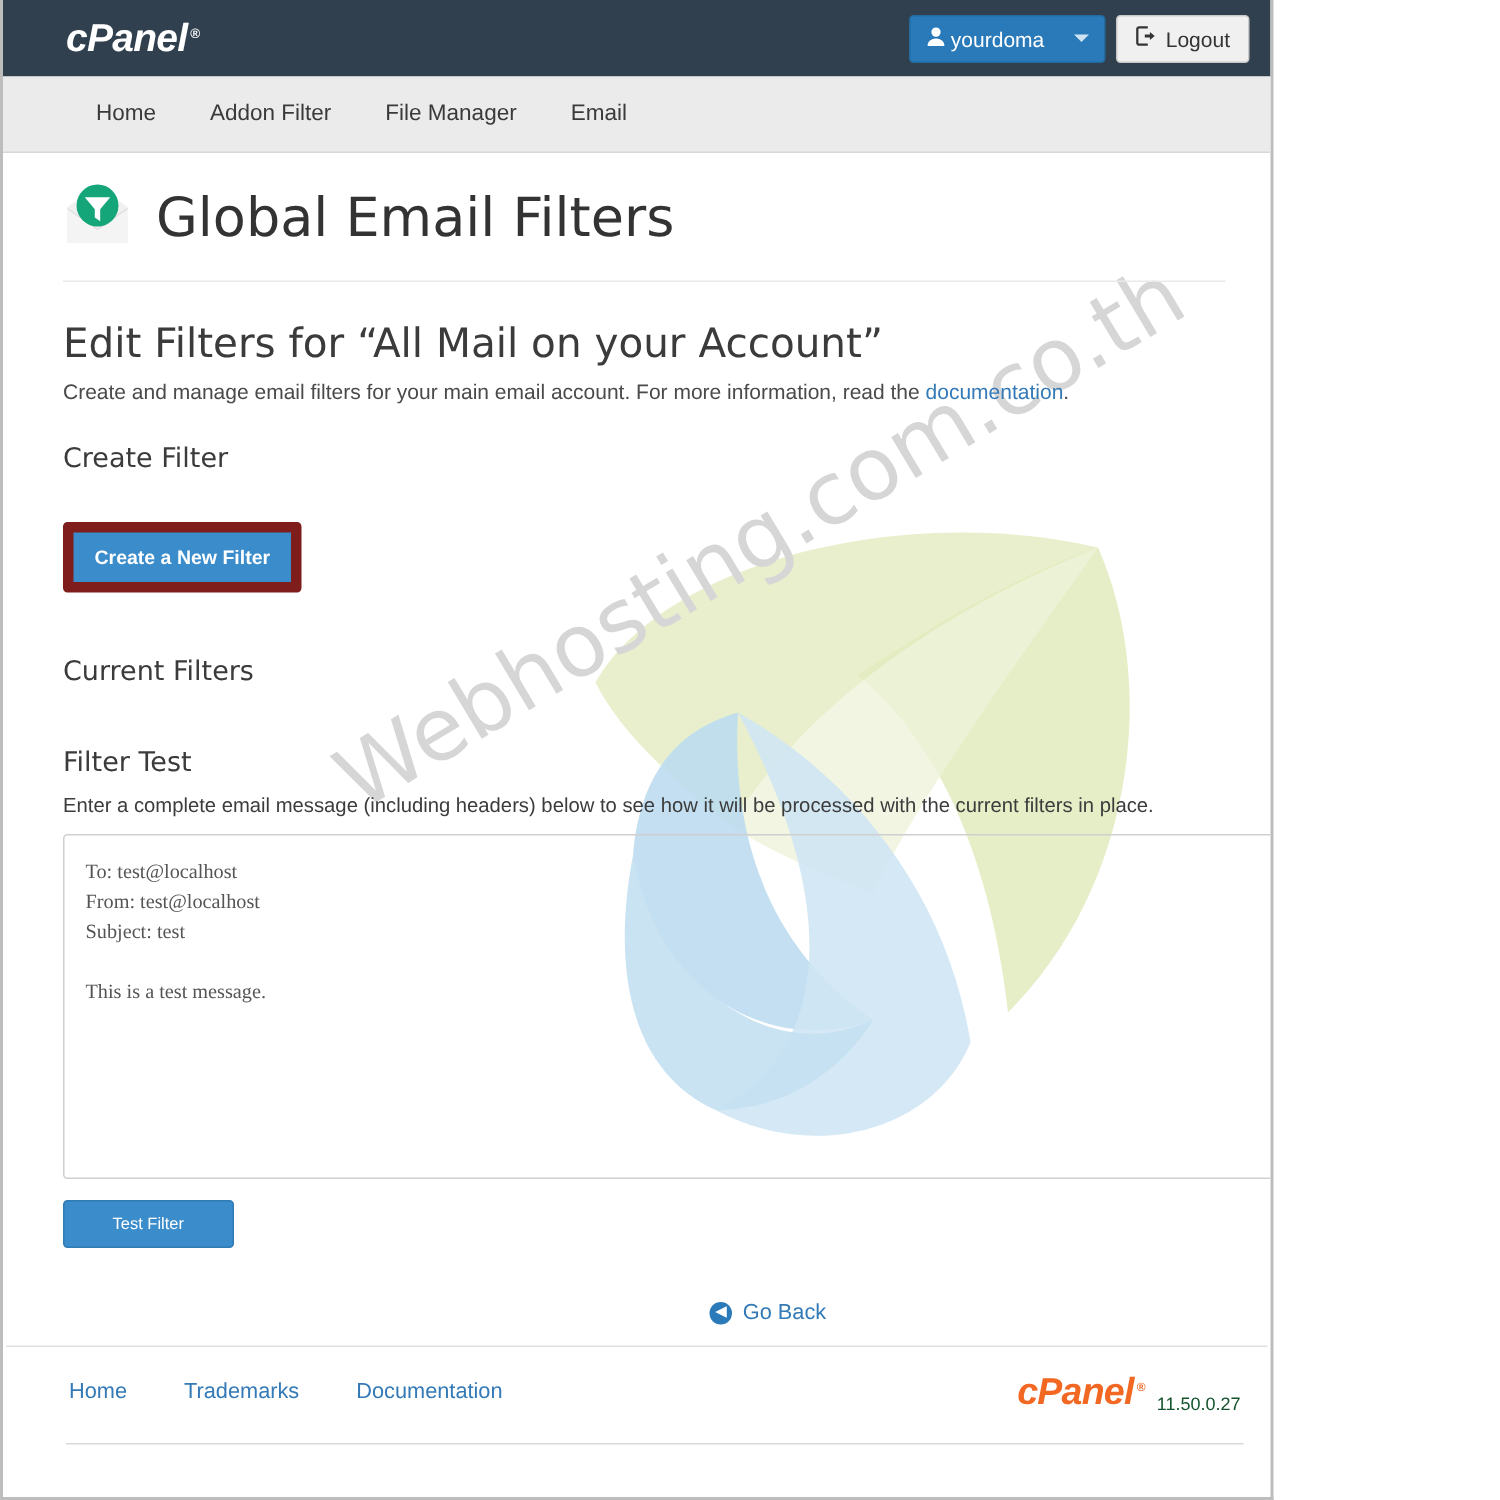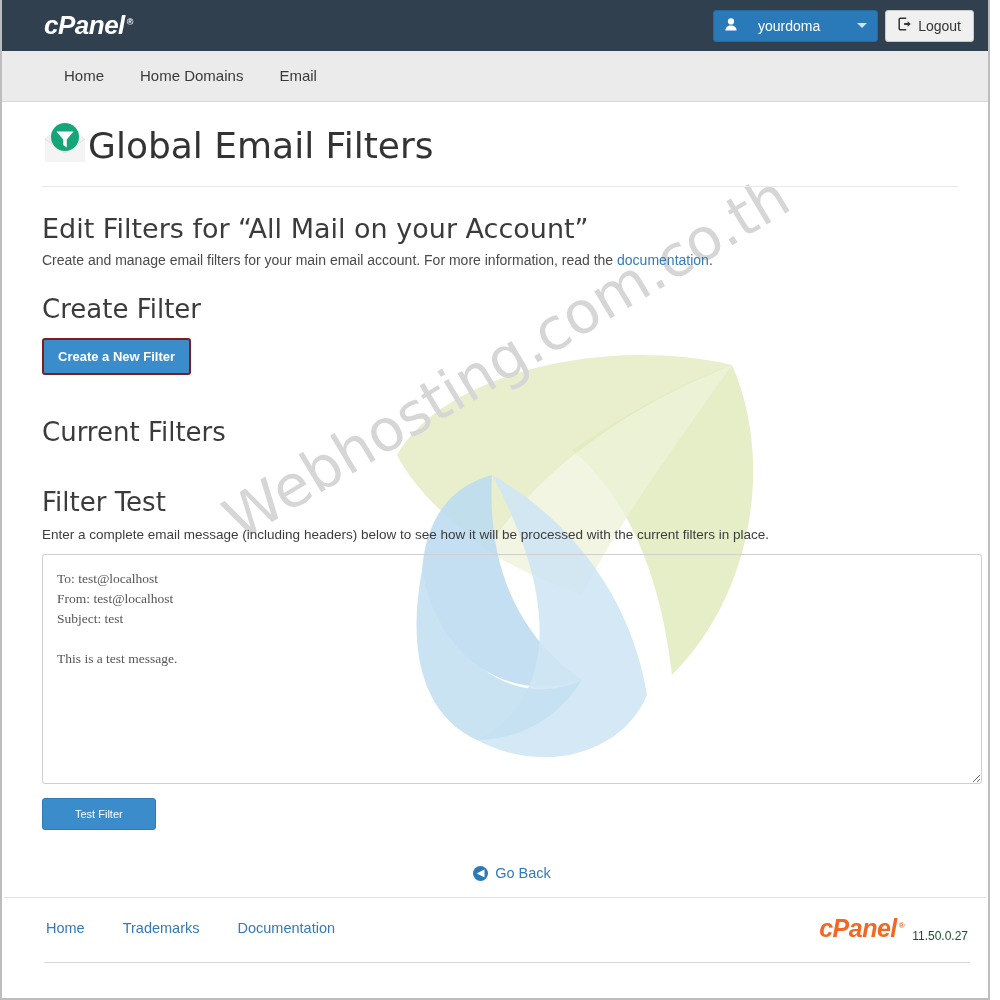--- a/index.html
+++ b/index.html
@@ -5,21 +5,21 @@
 <style>
   * { box-sizing: border-box; }
   html, body {
     margin: 0; padding: 0;
     width: 1000px; height: 1000px;
     background: #ffffff;
     font-family: "Liberation Sans", sans-serif;
   }
   #page {
     position: relative;
-    width: 990px; height: 1000px;
+    width: 849px; height: 1000px;
     overflow: hidden;
     background: #ffffff;
     border-left: 2px solid #bdbdbd;
     border-right: 2px solid #bdbdbd;
     border-bottom: 2px solid #bdbdbd;
   }
 
   
   .topbar {
     position: absolute; top: 0; left: 0; right: 0; height: 51px;
@@ -32,21 +32,21 @@
     font-style: italic; font-weight: bold;
     font-size: 26px; letter-spacing: -0.5px;
     color: #ffffff;
   }
   .brand .reg { font-size: 9px; font-style: normal; margin-left: 2px; position: relative; top: -9px; }
   .topbar-right {
     margin-left: auto; margin-right: 14px;
     display: flex; align-items: center; gap: 7px;
   }
   .user-btn {
-    display: flex; align-items: center; gap: 21px;
+    display: flex; align-items: center; gap: 4px;
     background: #2a7ab9;
     color: #ffffff;
     border: 1px solid #236aa1;
     border-radius: 3px;
     height: 32px;
     padding: 0 10px 0 11px;
     font-size: 14px;
     cursor: pointer;
   }
   .user-btn .caret {
@@ -105,21 +105,21 @@
   
   .content {
     position: absolute;
     top: 102px; left: 0; right: 0;
     padding: 0 20px 0 40px;
     z-index: 1;
   }
   .page-head {
     display: flex; align-items: center;
     padding-top: 18px;
-    gap: 0;
+    gap: 16px;
   }
   .page-title {
     font-size: 36px; font-weight: normal;
     color: #333333;
     margin: 0;
     font-family: "DejaVu Sans", sans-serif;
   }
   .head-rule {
     margin: 16px 10px 0 0;
     height: 1px; background: #e9e9e9;
@@ -128,33 +128,33 @@
     font-size: 27px; font-weight: normal;
     color: #3b3b3b; margin: 26px 0 0 0;
     font-family: "DejaVu Sans", sans-serif;
   }
   p.lede {
     font-size: 14px; color: #4a4a4a;
     margin: 8px 0 0 0;
   }
   p.lede a { color: #337ab7; text-decoration: none; }
   h3.section-sm {
-    font-size: 26px; font-weight: normal;
+    font-size: 18px; font-weight: normal;
     color: #3b3b3b; margin: 26px 0 0 0;
     font-family: "DejaVu Sans", sans-serif;
   }
   .btn-primary {
     display: inline-block;
     background: #3a8ccb;
     color: #ffffff;
-    border: 2px solid #7f1d1d;
+    border: 7px solid #7f1d1d;
     border-radius: 3px;
     font-size: 13px; font-weight: bold;
     padding: 9px 14px;
-    margin-top: 14px;
+    margin-top: 32px;
     cursor: pointer;
   }
   .filter-test-desc {
     font-size: 13.5px; color: #3c3c3c;
     margin: 10px 0 0 0;
   }
   .mail-area {
     display: block;
     width: 940px; height: 230px;
     margin-top: 12px;
@@ -259,21 +259,22 @@
               <path d="M9.6 4.3 12.8 7l-3.2 2.7V8H6.2V6h3.4z" fill="#333"></path>
             </svg>
         </span>
         <span>Logout</span>
       </div>
     </div>
   </div>
 
   <div class="navbar">
     <a href="#">Home</a>
-    <a href="#">Home Domains</a>
+    <a href="#">Addon Filter</a>
+    <a href="#">File Manager</a>
     <a href="#">Email</a>
   </div>
 
   <div class="watermark">
     <svg width="520" height="460" viewBox="0 0 520 460">
       <path d="M95 120 C140 40 300 0 430 30 C330 70 240 130 185 215 C140 180 110 150 95 120 Z" fill="#e5ecc4" opacity="0.85"></path>
       <path d="M430 30 C470 120 455 255 370 340 C360 250 330 165 270 115 C330 75 385 45 430 30 Z" fill="#e2ebbd" opacity="0.85"></path>
       <path d="M185 215 C240 130 330 70 430 30 C370 115 315 190 280 260 C240 245 210 232 185 215 Z" fill="#eef2da" opacity="0.8"></path>
       <path d="M120 235 C125 175 155 150 190 140 C185 230 215 300 280 345 C210 370 135 325 120 235 Z" fill="#bcdcef" opacity="0.9"></path>
       <path d="M190 140 C270 185 330 265 345 360 C320 420 240 440 175 405 C245 370 265 280 190 140 Z" fill="#cfe6f4" opacity="0.9"></path>

